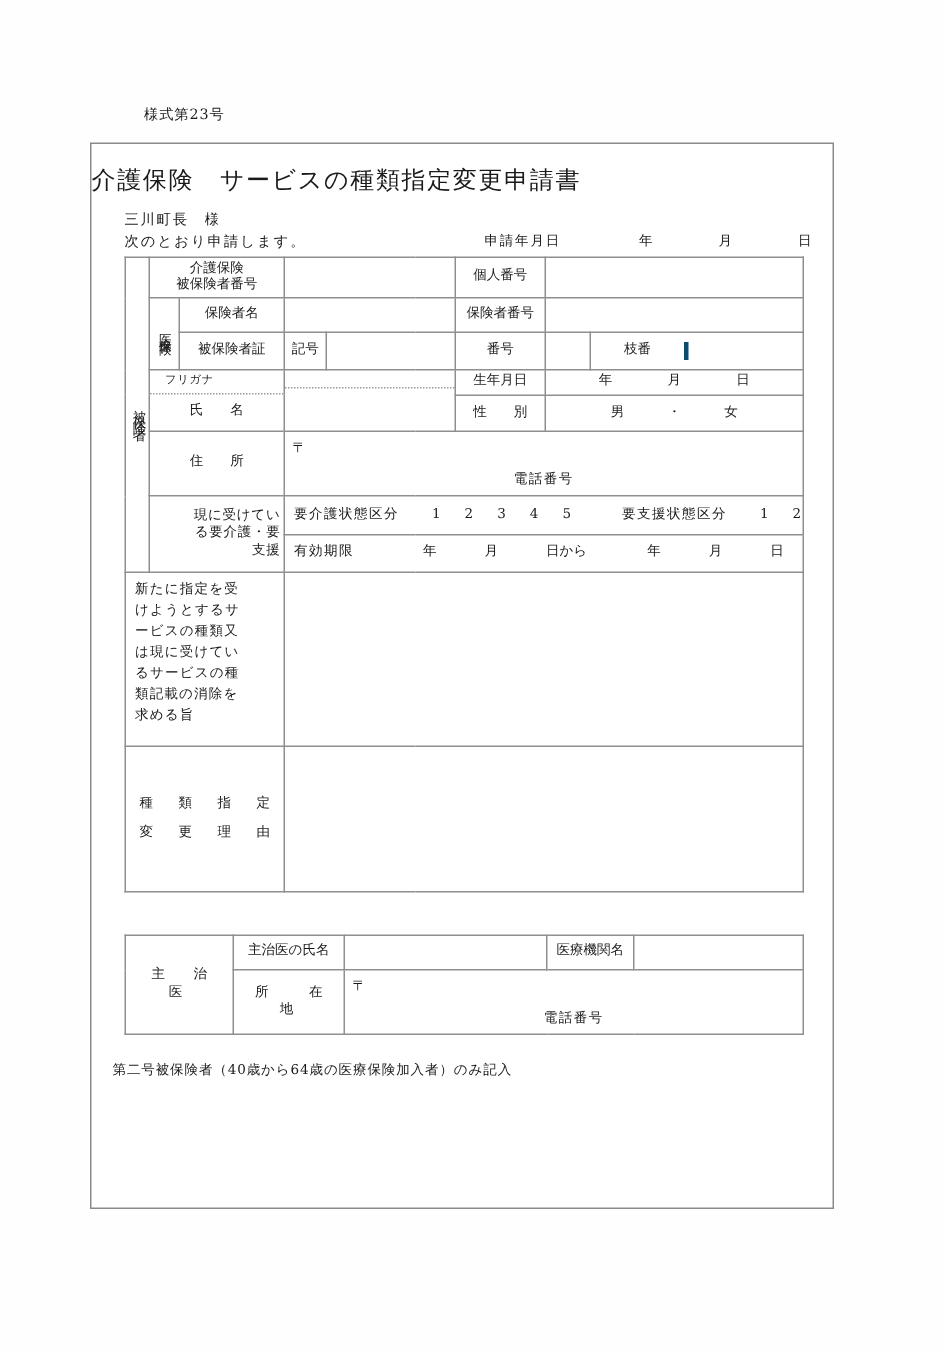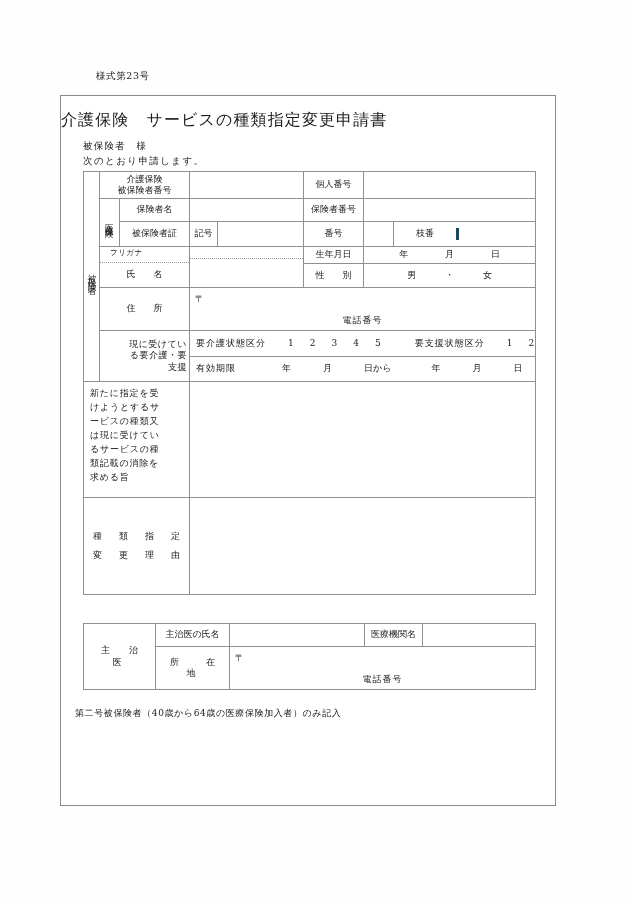--- a/index.html
+++ b/index.html
@@ -257,23 +257,29 @@
 <body>
 
 <div class="page">
 
   <div class="form-no">様式第23号</div>
 
   <div class="frame">
 
     <div class="title">介護保険　サービスの種類指定変更申請書</div>
 
-    <div class="addressee">被保険者　様</div>
+    <div class="addressee">三川町長　様</div>
     <div class="submit-line">次のとおり申請します。</div>
 
+    <div class="appdate">
+      <span class="lbl">申請年月日</span>
+      <span class="ymd-y">年</span>
+      <span class="ymd-m">月</span>
+      <span class="ymd-d">日</span>
+    </div>
 
     <div class="maintable">
       <table class="grid">
         <colgroup>
           <col style="width:16px">
           <col style="width:20px">
           <col style="width:70px">
           <col style="width:28px">
           <col style="width:59px">
           <col style="width:27px">

